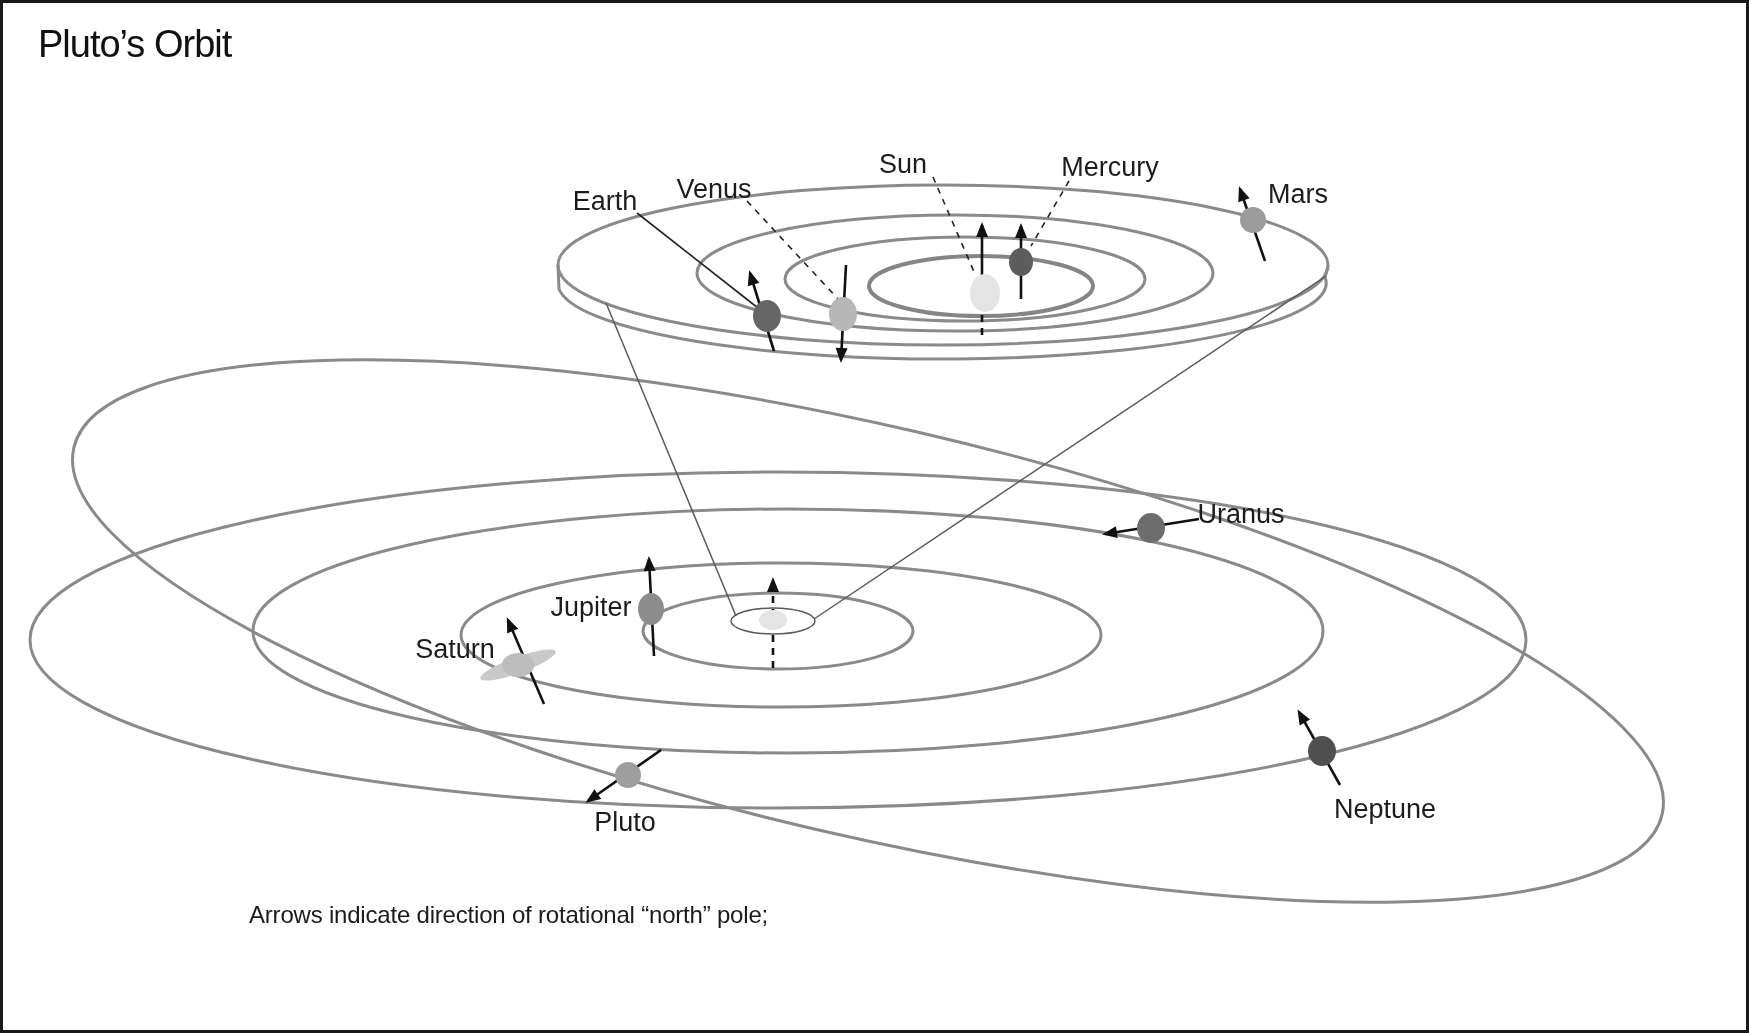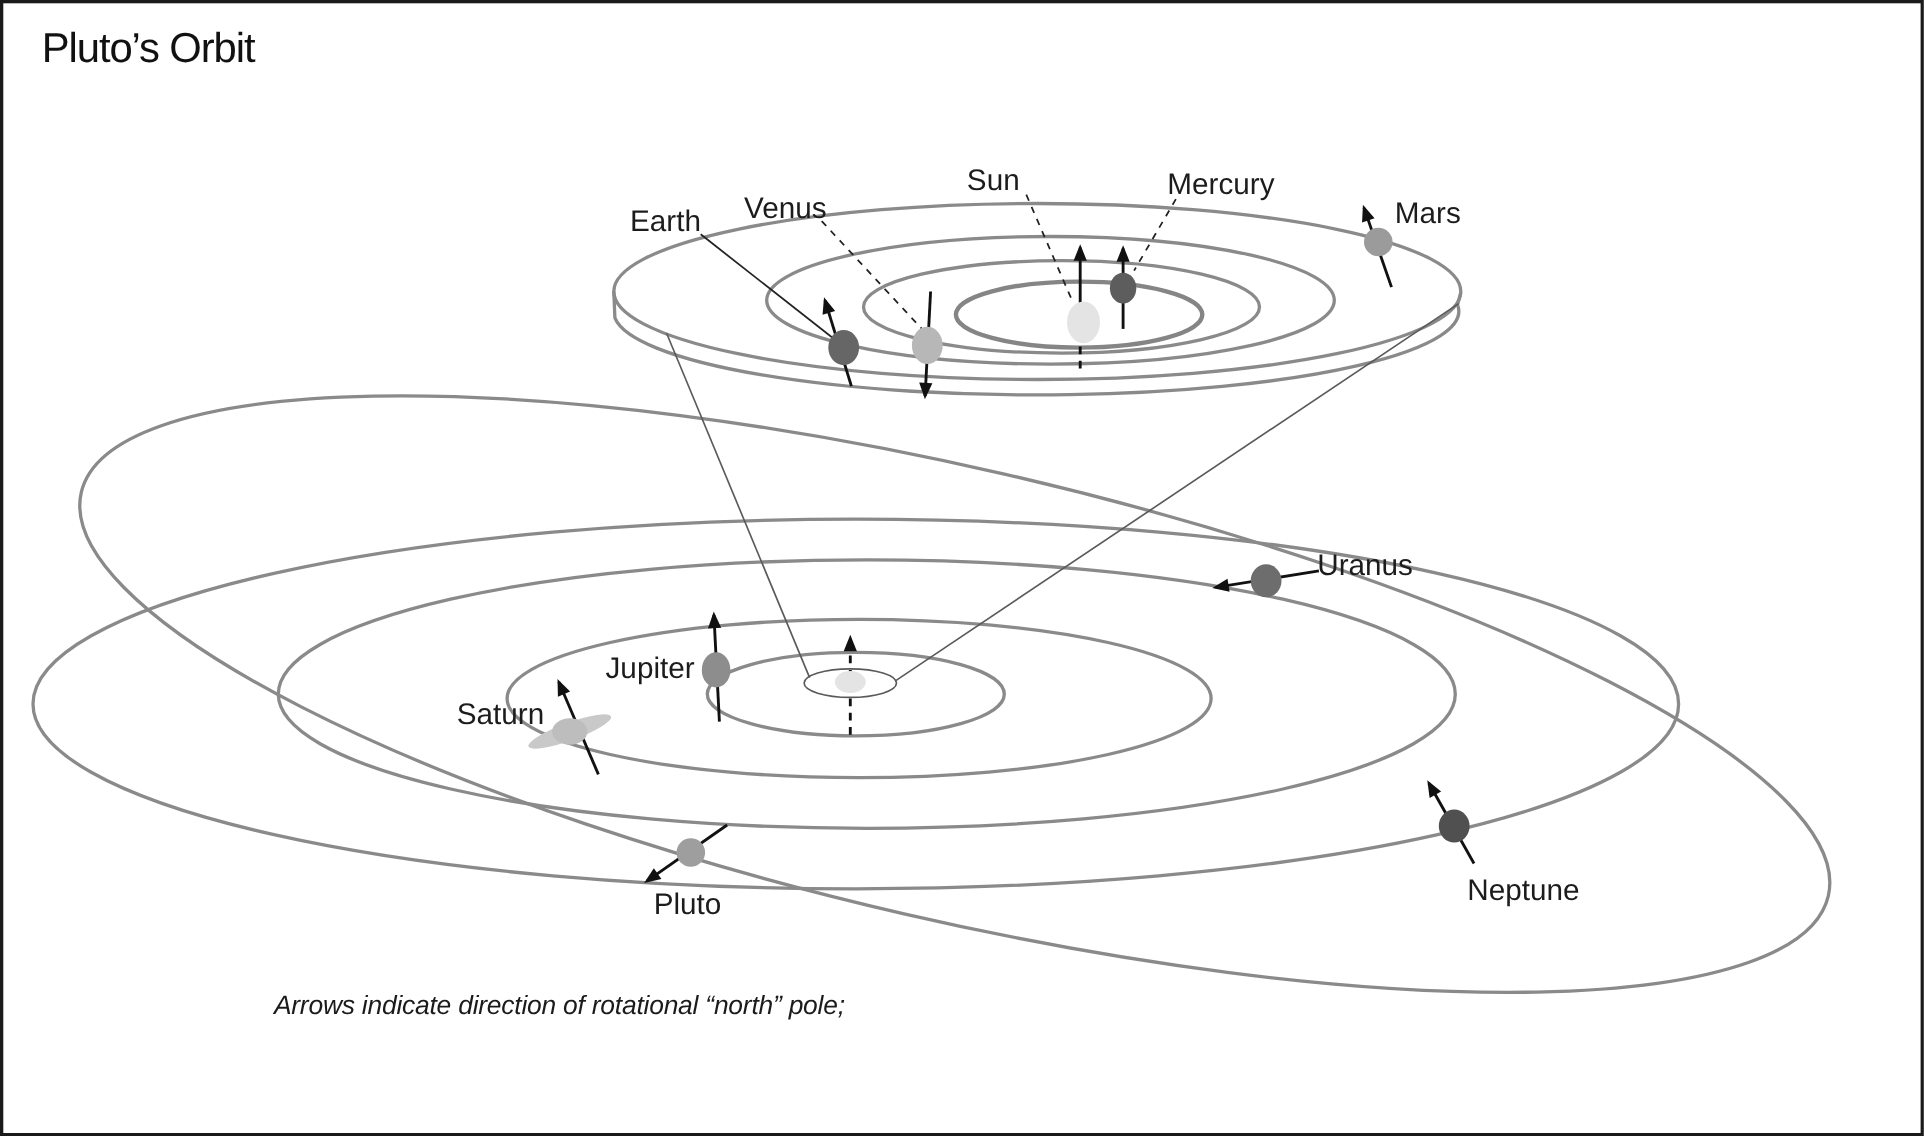--- a/index.html
+++ b/index.html
@@ -15,21 +15,20 @@
   .title{
     position:absolute;top:20px;left:0;width:100%;
     font-size:38px;font-weight:normal;letter-spacing:-1px;
     color:#111;
     margin-left:35px;
   }
   .caption{
     position:absolute;left:246px;top:893px;
     font-size:24px;line-height:38px;letter-spacing:-0.2px;
     color:#1b1b1b;
-    font-style:italic;
   }
   svg.diagram{position:absolute;left:0;top:0;}
   .orbit{fill:none;stroke:#8a8a8a;stroke-width:3;}
   .orbit-bold{fill:none;stroke:#858585;stroke-width:4;}
   .cone{fill:none;stroke:#5a5a5a;stroke-width:1.5;}
   .leader{fill:none;stroke:#222;stroke-width:1.6;}
   .leader-dash{stroke-dasharray:6 6;}
   .axis{fill:none;stroke:#111;stroke-width:2.6;}
   .axis-dash{stroke-dasharray:7 6;}
   .lbl{font-family:"Liberation Sans",sans-serif;font-size:27px;fill:#1c1c1c;text-anchor:middle;}

